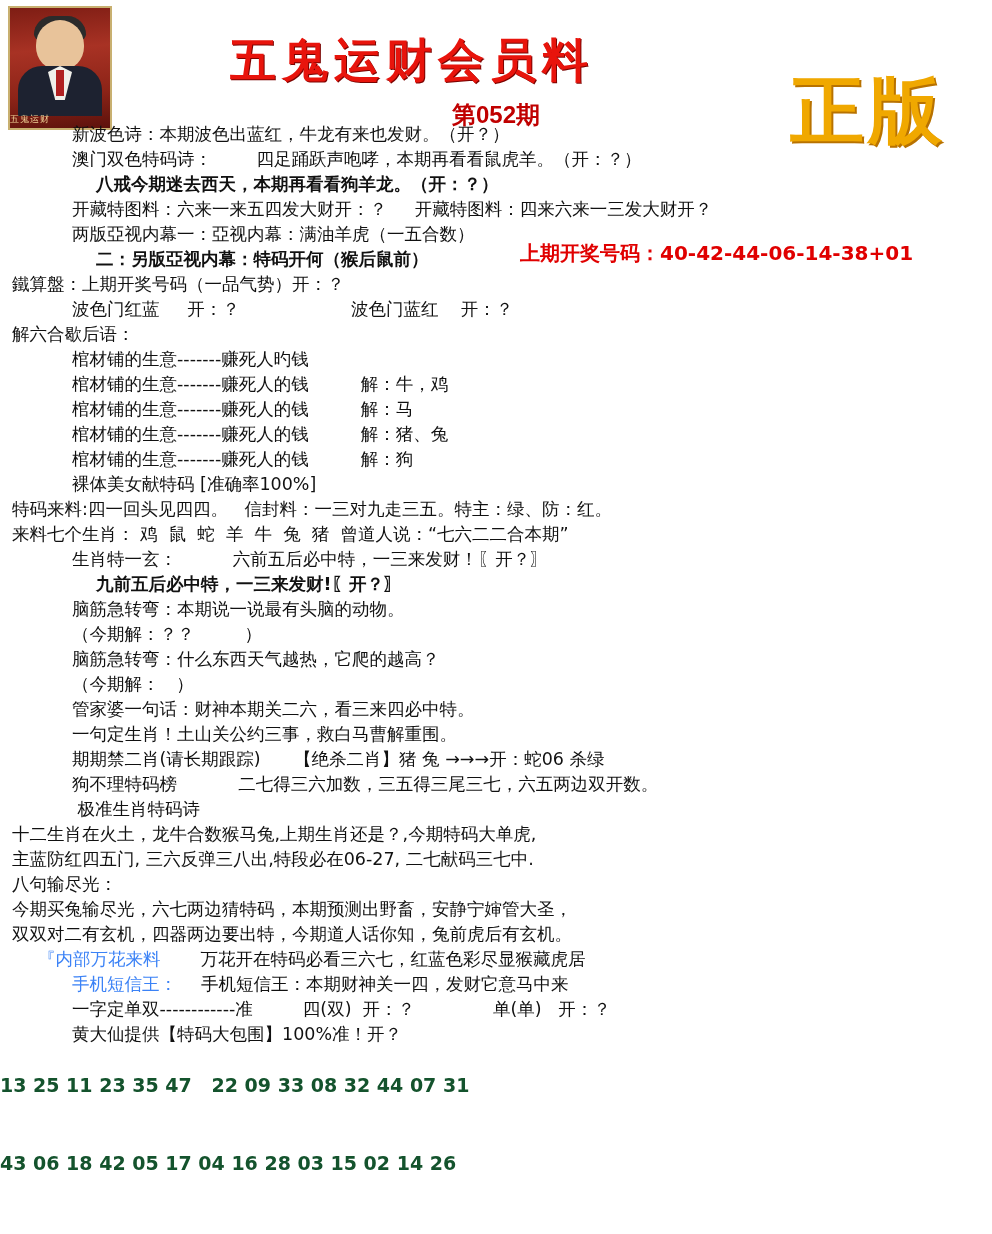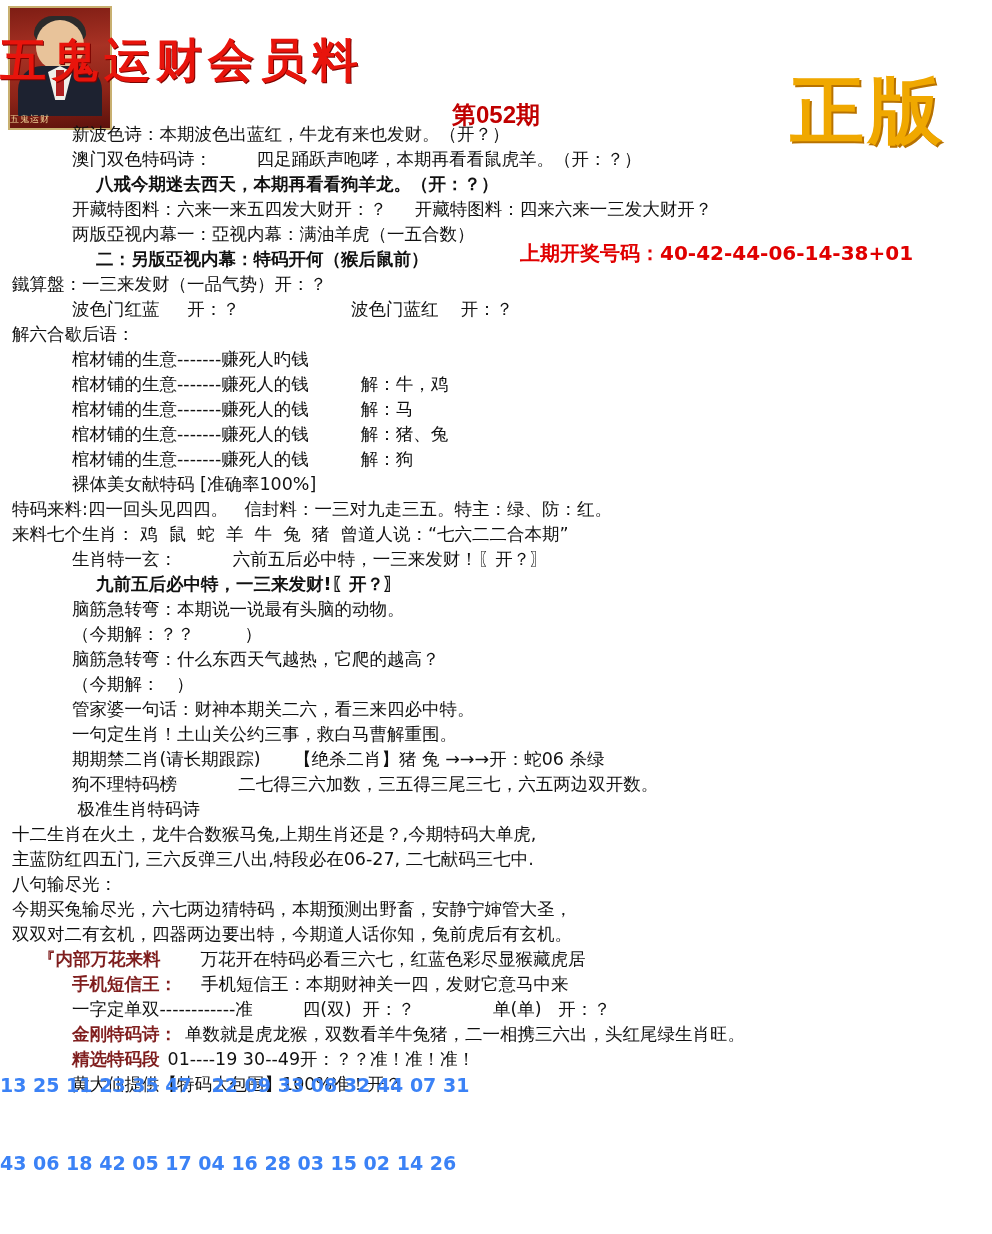--- a/index.html
+++ b/index.html
@@ -86,20 +86,21 @@
     font-size: 9px;
     color: #f3d79a;
     letter-spacing: 1px;
   }
 
   .main-title {
     position: absolute;
     left: 0;
     top: 30px;
     width: 824px;
+    text-align: center;
     font-size: 46px;
     font-weight: bold;
     color: #e8140c;
     letter-spacing: 6px;
     font-family: "DejaVu Sans", "Liberation Sans", sans-serif;
     text-shadow: 1px 1px 0 #7a0300;
   }
   .issue {
     position: absolute;
     left: 0;
@@ -134,21 +135,21 @@
     line-height: 25px;
     font-family: "DejaVu Sans", "Liberation Sans", sans-serif;
     color: #111;
   }
   .ln { white-space: pre; }
   .i1 { padding-left: 72px; }
   .i2 { padding-left: 72px; }
   .i3 { padding-left: 96px; font-weight: bold; }
   .i0 { padding-left: 12px; }
   .i-6 { padding-left: 38px; }
-  .redb { color: #7f1d1d; font-weight: bold; }
+  .redb { color: #3b82f6; font-weight: normal; }
 
   .draw-line {
     position: absolute;
     left: 520px;
     top: 240px;
     font-size: 20px;
     font-weight: bold;
     color: #e00000;
     font-family: "DejaVu Sans", "Liberation Sans", sans-serif;
     white-space: pre;
@@ -159,21 +160,21 @@
 
   .footer-nums {
     position: absolute;
     left: 0;
     bottom: 6px;
     width: 986px;
     font-size: 19px;
     font-weight: bold;
     line-height: 26px;
     font-family: "DejaVu Sans", "Liberation Sans", sans-serif;
-    color: #3b82f6;
+    color: #14532d;
     white-space: pre;
   }
 </style>
 </head>
 <body>
 
 <div class="page">
 
   <div class="portrait">
     <div class="hair"></div>
@@ -189,21 +190,21 @@
   <div class="stamp">正版</div>
 
   <div class="content">
     <div id="block-lines">
         <div class="ln i2">新波色诗：本期波色出蓝红，牛龙有来也发财。（开？）</div>
         <div class="ln i2">澳门双色特码诗：        四足踊跃声咆哮，本期再看看鼠虎羊。（开：？）</div>
         <div class="ln i3">八戒今期迷去西天，本期再看看狗羊龙。（开：？）</div>
         <div class="ln i1">开藏特图料：六来一来五四发大财开：？     开藏特图料：四来六来一三发大财开？</div>
         <div class="ln i1">两版亞视内幕一：亞视内幕：满油羊虎（一五合数）</div>
         <div class="ln i3">二：另版亞视内幕：特码开何（猴后鼠前）</div>
-        <div class="ln i0">鐵算盤：一三来发财（一品气势）开：？</div>
+        <div class="ln i0">鐵算盤：上期开奖号码（一品气势）开：？</div>
         <div class="ln i1">波色门红蓝     开：？                    波色门蓝红    开：？</div>
         <div class="ln i0">解六合歇后语：</div>
       </div>
     <div id="block-riddles">
         <div class="ln riddle-row i2"><span>棺材铺的生意-------赚死人旳钱</span><span class="riddle-ans" style="padding-left: 52px;"></span></div>
         <div class="ln riddle-row i2"><span>棺材铺的生意-------赚死人的钱</span><span class="riddle-ans" style="padding-left: 52px;">解：牛，鸡</span></div>
         <div class="ln riddle-row i2"><span>棺材铺的生意-------赚死人的钱</span><span class="riddle-ans" style="padding-left: 52px;">解：马</span></div>
         <div class="ln riddle-row i2"><span>棺材铺的生意-------赚死人的钱</span><span class="riddle-ans" style="padding-left: 52px;">解：猪、兔</span></div>
         <div class="ln riddle-row i2"><span>棺材铺的生意-------赚死人的钱</span><span class="riddle-ans" style="padding-left: 52px;">解：狗</span></div>
       </div>
@@ -228,24 +229,20 @@
         <div class="ln i0">今期买兔输尽光，六七两边猜特码，本期预测出野畜，安静宁婶管大圣，</div>
         <div class="ln i0">双双对二有玄机，四器两边要出特，今期道人话你知，兔前虎后有玄机。</div>
       </div>
     <div id="block-redrows">
         <div class="ln i-6"><span class="redb">『内部万花来料</span><span style="padding-left: 40px;">万花开在特码必看三六七，红蓝色彩尽显猴藏虎居</span></div>
         <div class="ln i1"><span class="redb">手机短信王：</span><span style="padding-left: 24px;">手机短信王：本期财神关一四，发财它意马中来</span></div>
       </div>
     <div id="block-lines3">
         <div class="ln i1">一字定单双------------准         四(双)  开：？              单(单)   开：？</div>
       </div>
-    <div id="block-redrows2">
-        <div class="ln i1"><span class="redb">金刚特码诗：</span><span style="padding-left: 8px;">单数就是虎龙猴，双数看羊牛兔猪，二一相携三六出，头红尾绿生肖旺。</span></div>
-        <div class="ln i2"><span class="redb">精选特码段</span><span style="padding-left: 8px;">01----19 30--49开：？？准！准！准！</span></div>
-      </div>
     <div id="block-lines4">
         <div class="ln i1">黄大仙提供【特码大包围】100%准！开？</div>
       </div>
   </div>
 
   <div class="draw-line">上期开奖号码：40-42-44-06-14-38+01</div>
 
   <div class="footer-nums">
     <div>13 25 11 23 35 47   22 09 33 08 32 44 07 31</div>
     <div>43 06 18 42 05 17 04 16 28 03 15 02 14 26</div>

